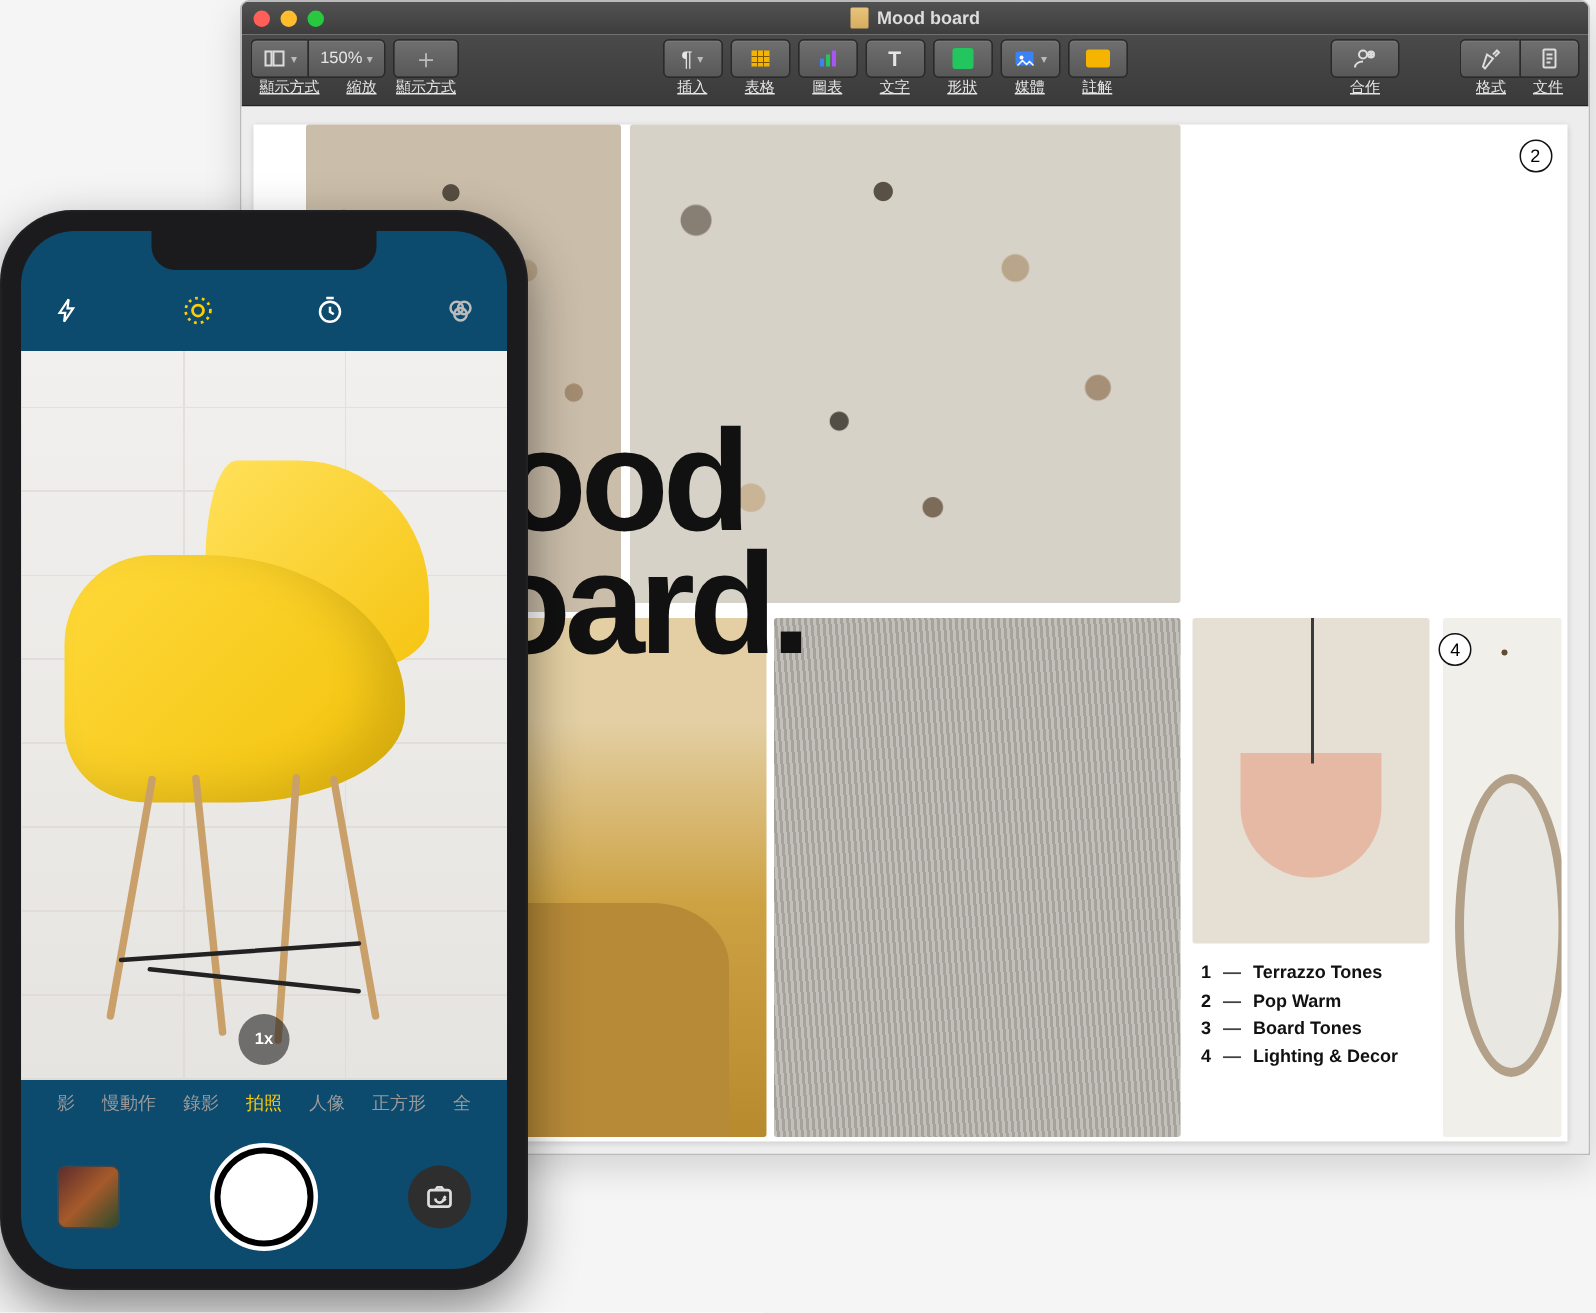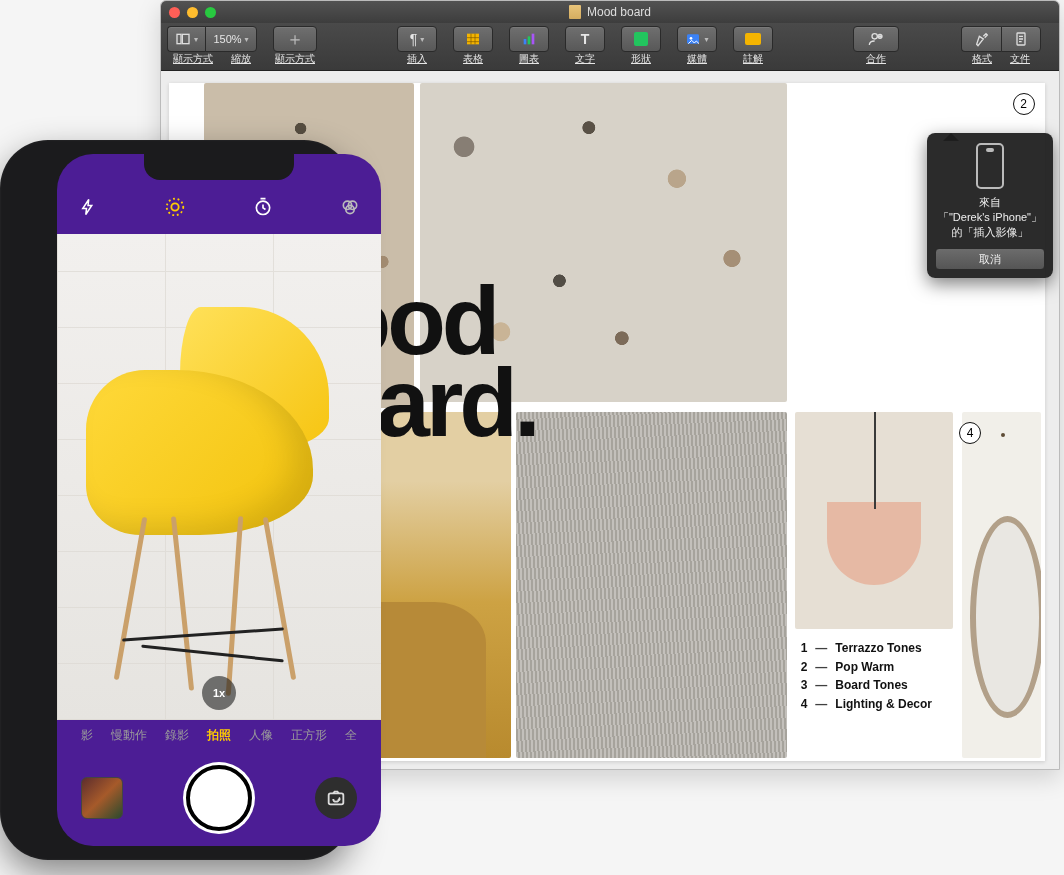--- a/index.html
+++ b/index.html
@@ -30,30 +30,30 @@
     display: flex;
     align-items: center;
     padding: 0 8px;
     position: relative;
     font-size: 12px;
     color: #ddd;
   }
   .traffic { display:flex; gap:7px; }
   .tl { width:11px; height:11px; border-radius:50%; }
   .tl.red{background:#ff5f57;} .tl.yel{background:#ffbd2e;} .tl.grn{background:#28c940;}
-  .mac-titlebar .title-wrap { position:absolute; left:0; right:0; text-align:center; display:flex; justify-content:center; align-items:center; gap:6px; pointer-events:none;}
+  .mac-titlebar .title-wrap { position:absolute; left:0; right:0; text-align:center; display:flex; justify-content:center; align-items:center; gap:6px; pointer-events:none;font-weight:bold;}
   .doc-icon { width:12px; height:14px; background:linear-gradient(#e8c47a,#d5ad60); border-radius:1px; }
 
   .toolbar {
     height: 48px;
     background: linear-gradient(#4a4a4a,#3a3a3a);
     display:flex;
     align-items:flex-start;
-    padding: 3px 18px 0 6px;
-    gap: 16px;
+    padding: 3px 6px 0 6px;
+    gap: 5px;
     color:#e6e6e6;
     font-size:10px;
     border-bottom:1px solid #222;
     justify-content:center;
   }
   .tb-group { display:flex; flex-direction:column; align-items:center; gap:2px;}
   .tb-btn {
     height:26px; min-width:40px;
     background:linear-gradient(#6f6f6f,#585858);
     border:1px solid #2a2a2a; border-radius:4px;
@@ -153,22 +153,22 @@
   .iphone {
     position:absolute;
     left: 0; top: 140px;
     width: 352px; height: 720px;
     background:#1b1b1d;
     border-radius:48px;
     padding:14px;
     box-shadow: 0 14px 34px rgba(0,0,0,.45), inset 0 0 3px rgba(255,255,255,.08);
   }
   .iphone-screen{
-    width:100%;height:100%;background:#4c1d95;border-radius:36px;overflow:hidden;position:relative;
-    display:flex;flex-direction:column;margin-left:43px;
+    width:100%;height:100%;background:#0c4a6e;border-radius:36px;overflow:hidden;position:relative;
+    display:flex;flex-direction:column;
   }
   .notch{position:absolute;top:0;left:50%;transform:translateX(-50%);width:150px;height:26px;background:#1b1b1d;border-radius:0 0 16px 16px;z-index:5;}
   .statusbar{height:26px;}
   .cam-top{
     height:54px;display:flex;align-items:center;justify-content:space-between;padding:0 18px;
   }
   .cam-top .ic{width:26px;height:26px;display:flex;align-items:center;justify-content:center;color:#fff;font-size:18px;}
   .cam-top .ic.live{color:#ffcc00;}
   .viewfinder{
     flex:1;background:linear-gradient(#f2f0ee,#e6e4e0);
@@ -205,21 +205,21 @@
   .zoom-badge{
     position:absolute;left:50%;bottom:10px;transform:translateX(-50%);
     width:34px;height:34px;border-radius:50%;background:rgba(30,30,30,.6);
     color:#fff;font-size:11px;display:flex;align-items:center;justify-content:center;font-weight:600;
   }
 
   .mode-strip{
     height:30px;display:flex;align-items:center;justify-content:center;gap:18px;
     font-size:12px;color:#9a9a9a;overflow:hidden;
   }
-  .mode-strip span.active{color:#ffcc00;font-weight:700;}
+  .mode-strip span.active{color:#ffcc00;font-weight:400;}
 
   .cam-bottom{
     height:96px;display:flex;align-items:center;justify-content:space-between;padding:0 24px;
   }
   .thumb{width:42px;height:42px;border-radius:6px;background:linear-gradient(135deg,#5d2d2d,#a65a2a,#2b4a2d);border:1px solid #444;}
   .shutter{width:66px;height:66px;border-radius:50%;background:#fff;border:4px solid #000;box-shadow:0 0 0 3px #fff;}
   .flip{width:42px;height:42px;border-radius:50%;background:#2e2e2e;display:flex;align-items:center;justify-content:center;color:#ddd;font-size:18px;}
 
 </style>
 </head>
@@ -392,27 +392,20 @@
             <span>Board Tones</span>
           </div>
         <div class="row">
             <span class="n">4</span>
             <span class="dash">—</span>
             <span>Lighting &amp; Decor</span>
           </div>
       </div>
     </div>
 
-    <div class="popover">
-      <div class="ph-icon"></div>
-      <div>來自</div>
-      <div>「"Derek's iPhone"」</div>
-      <div>的「插入影像」</div>
-      <button>取消</button>
-    </div>
   </div>
 </div>
 
 <div class="iphone">
   <div class="iphone-screen">
     <div class="notch"></div>
     <div class="statusbar"></div>
 
     <div class="cam-top">
       <div class="ic">

